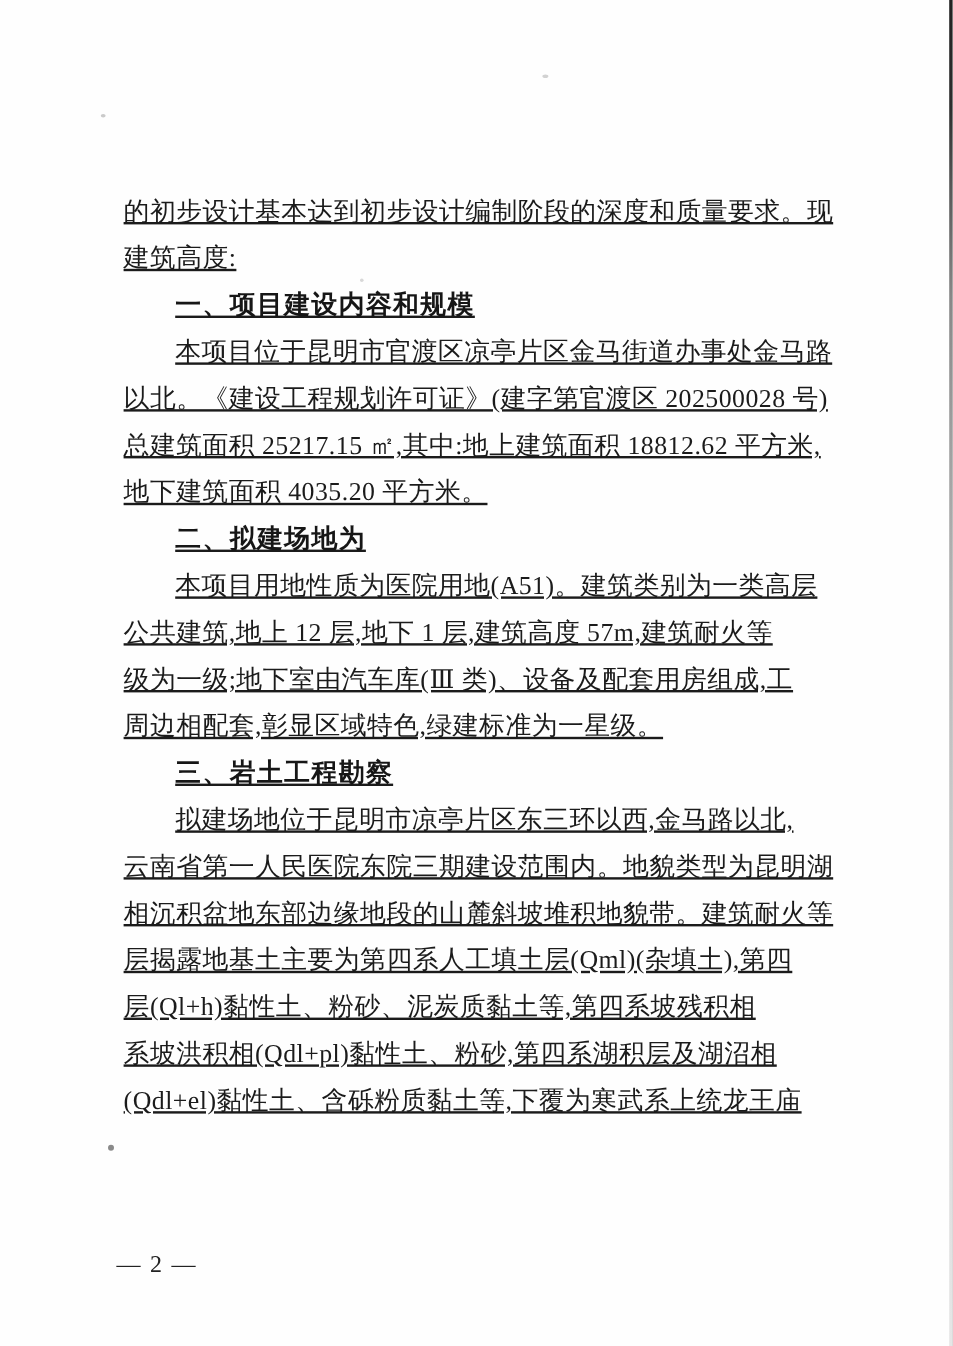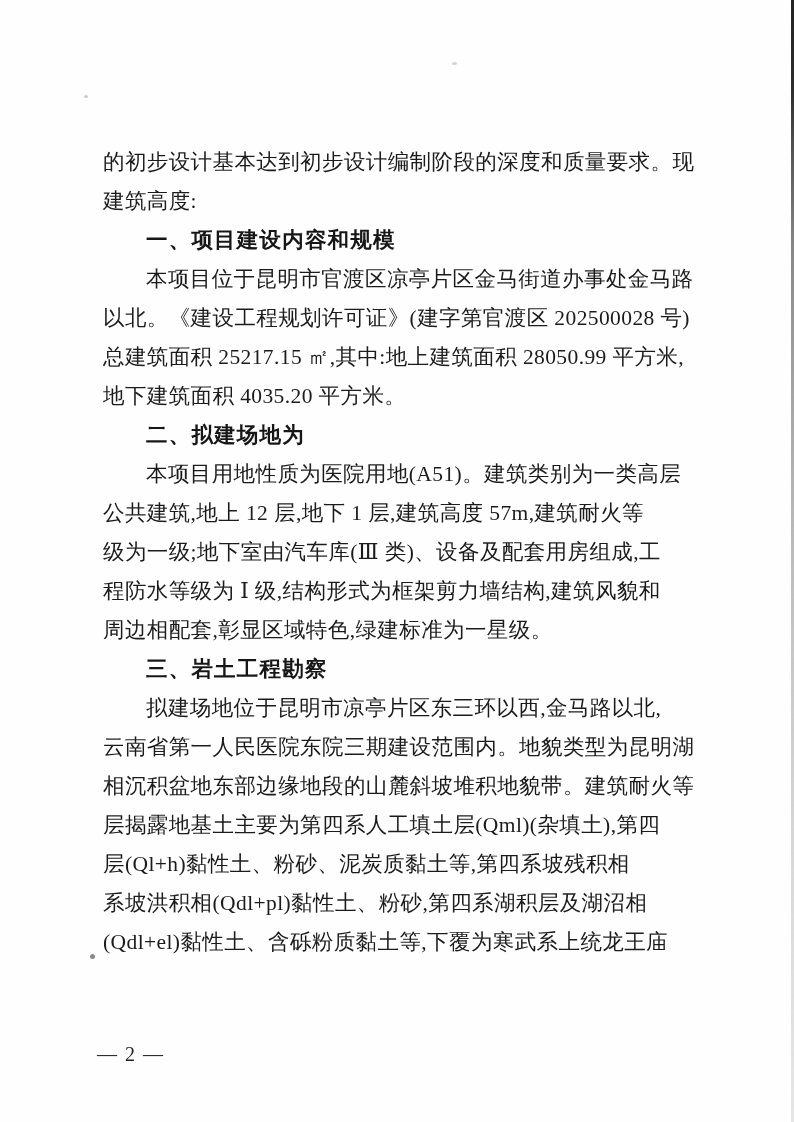--- a/index.html
+++ b/index.html
@@ -9,22 +9,23 @@
     height: 1122px;
     margin: 0 auto;
     background: #fefefe;
     overflow: hidden;
     font-family: "Liberation Serif", "DejaVu Serif", serif;
     color: #1b1b1b;
   }
   .content {
     position: absolute;
     left: 103px;
-    top: 143px;
+    top: 157px;
     width: 600px;
+    text-decoration: underline;
   }
   .tl {
     height: 39px;
     line-height: 39px;
     font-size: 21.5px;
     white-space: nowrap;
     letter-spacing: 0.4px;
   }
   .tl.indent { padding-left: 43px; }
   .tl.heading {
@@ -73,27 +74,26 @@
   <div class="speck speck-2"></div>
   <div class="speck speck-3"></div>
   <div class="speck speck-4"></div>
 
   <div class="content">
     <div class="tl">的初步设计基本达到初步设计编制阶段的深度和质量要求。现</div>
     <div class="tl">建筑高度:</div>
     <div class="tl heading indent">一、项目建设内容和规模</div>
     <div class="tl indent">本项目位于昆明市官渡区凉亭片区金马街道办事处金马路</div>
     <div class="tl">以北。《建设工程规划许可证》(建字第官渡区 202500028 号)</div>
-    <div class="tl">总建筑面积 25217.15 ㎡,其中:地上建筑面积 28050.99 平方米,</div>
+    <div class="tl">总建筑面积 25217.15 ㎡,其中:地上建筑面积 18812.62 平方米,</div>
     <div class="tl">地下建筑面积 4035.20 平方米。</div>
     <div class="tl heading indent">二、拟建场地为</div>
     <div class="tl indent">本项目用地性质为医院用地(A51)。建筑类别为一类高层</div>
     <div class="tl">公共建筑,地上 12 层,地下 1 层,建筑高度 57m,建筑耐火等</div>
     <div class="tl">级为一级;地下室由汽车库(Ⅲ 类)、设备及配套用房组成,工</div>
-    <div class="tl">程防水等级为 Ⅰ 级,结构形式为框架剪力墙结构,建筑风貌和</div>
     <div class="tl">周边相配套,彰显区域特色,绿建标准为一星级。</div>
     <div class="tl heading indent">三、岩土工程勘察</div>
     <div class="tl indent">拟建场地位于昆明市凉亭片区东三环以西,金马路以北,</div>
     <div class="tl">云南省第一人民医院东院三期建设范围内。地貌类型为昆明湖</div>
     <div class="tl">相沉积盆地东部边缘地段的山麓斜坡堆积地貌带。建筑耐火等</div>
     <div class="tl">层揭露地基土主要为第四系人工填土层(Qml)(杂填土),第四</div>
     <div class="tl">层(Ql+h)黏性土、粉砂、泥炭质黏土等,第四系坡残积相</div>
     <div class="tl">系坡洪积相(Qdl+pl)黏性土、粉砂,第四系湖积层及湖沼相</div>
     <div class="tl">(Qdl+el)黏性土、含砾粉质黏土等,下覆为寒武系上统龙王庙</div>
   </div>

